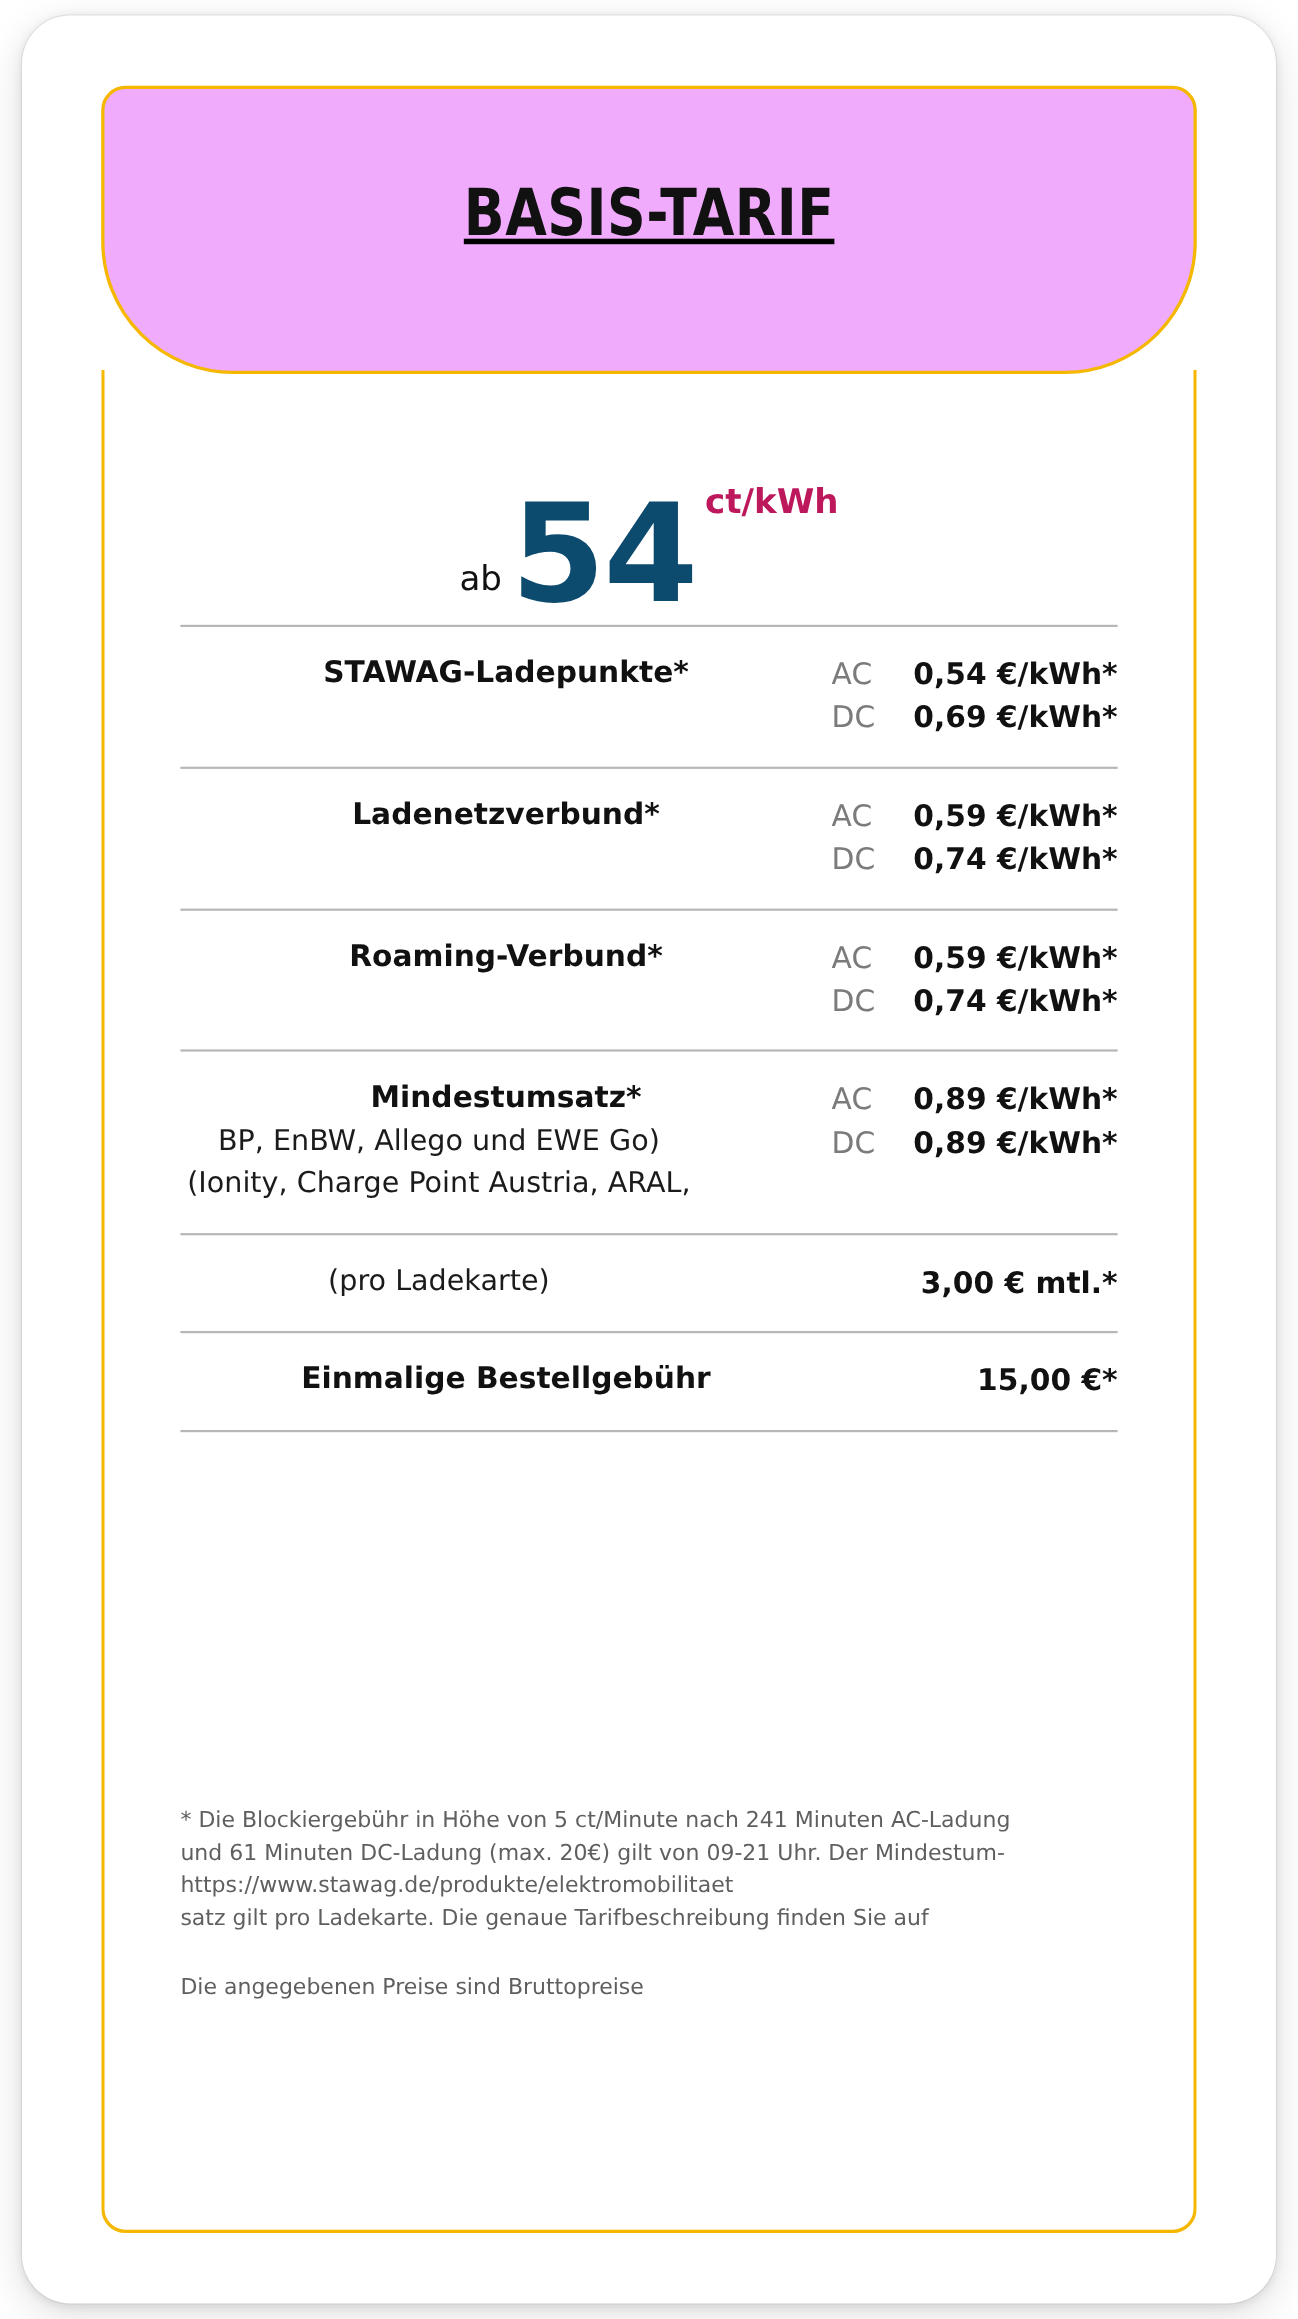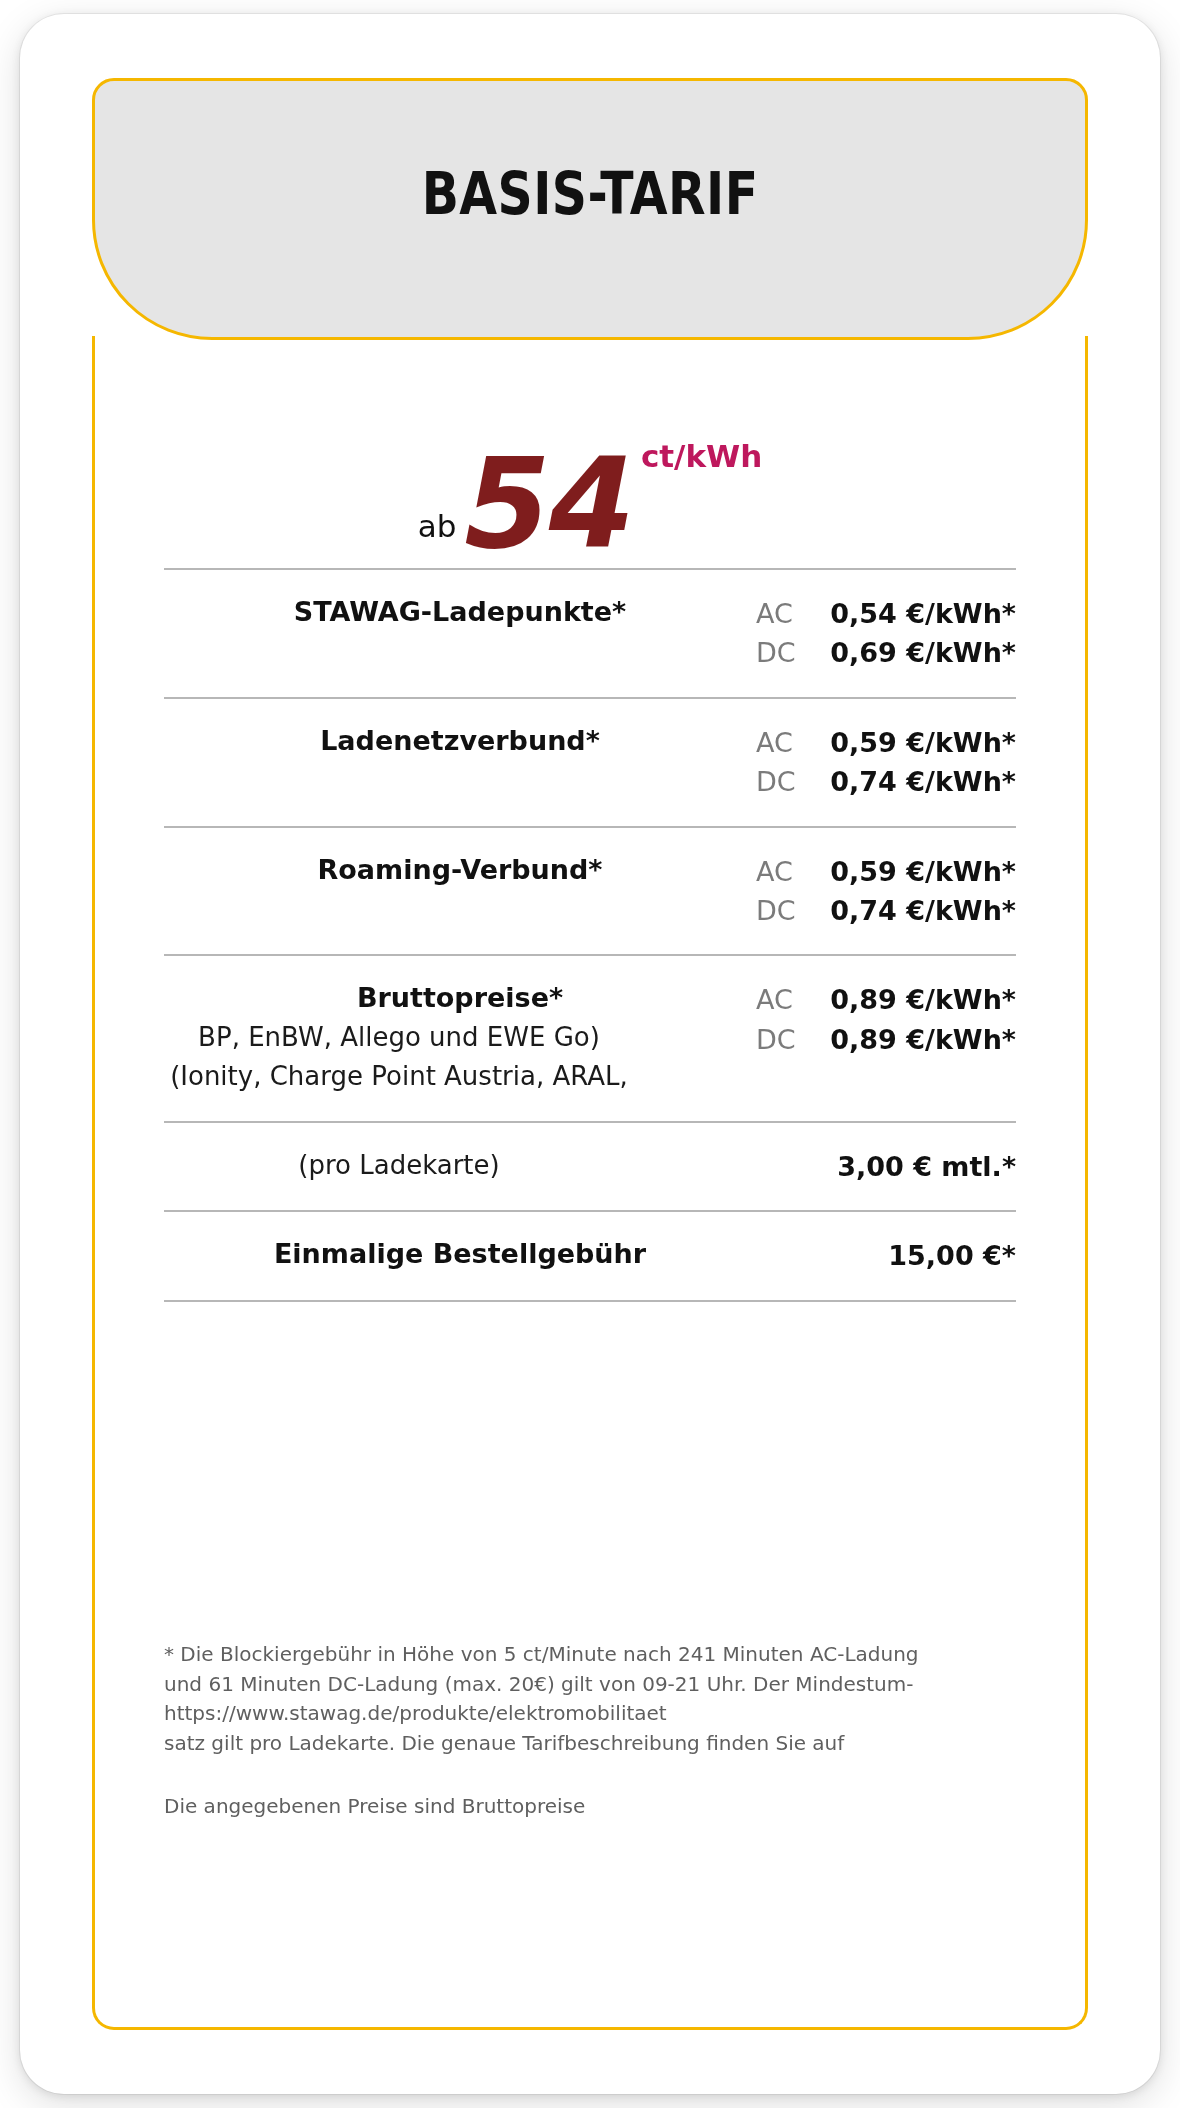--- a/index.html
+++ b/index.html
@@ -56,25 +56,26 @@
   
   .card-header {
     position: absolute;
     left: 20px;
     top: 0;
     width: 996px;
     height: 262px;
     border: 3px solid #F5B700;
     border-radius: 22px 22px 120px 120px;
     box-sizing: border-box;
-    background: #e5e5e5;
+    background: #f0abfc;
     display: flex;
     align-items: flex-start;
     justify-content: center;
     z-index: 2;
+    text-decoration: underline;
   }
   .card-title {
     margin-top: 78px;
     font-family: "DejaVu Sans Condensed", "Liberation Sans Narrow", "Liberation Sans", sans-serif;
     font-weight: 700;
     font-size: 59px;
     letter-spacing: 0.5px;
     color: #111111;
     white-space: nowrap;
     transform: scaleX(0.92);
@@ -98,24 +99,23 @@
     font-weight: 400;
     line-height: 1;
     position: relative;
     top: -16px;
     margin-right: 8px;
     margin-top: 24px;
   }
   .price-value {
     font-size: 124px;
     font-weight: 700;
-    color: #7f1d1d;
+    color: #0c4a6e;
     line-height: 0.86;
     letter-spacing: -2px;
-    font-style: italic;
   }
   .price-unit {
     font-size: 31px;
     color: #be185d;
     font-weight: 700;
     line-height: 1;
     position: relative;
     top: -86px;
     margin-left: 8px;
     text-align: right;
@@ -276,21 +276,21 @@
             <div class="price">0,59 €/kWh*</div>
             <div class="price">0,74 €/kWh*</div>
           </div>
         </div>
       </div>
 
       <div class="divider"></div>
 
       <div class="row">
         <div class="row-left">
-          <div class="row-title">Bruttopreise*</div>
+          <div class="row-title">Mindestumsatz*</div>
           <div class="row-sub">BP, EnBW, Allego und EWE Go)</div>
           <div class="row-sub">(Ionity, Charge Point Austria, ARAL,</div>
         </div>
         <div class="row-right">
           <div class="col-acdc">
             <div class="acdc">AC</div>
             <div class="acdc">DC</div>
           </div>
           <div class="col-prices">
             <div class="price">0,89 €/kWh*</div>

